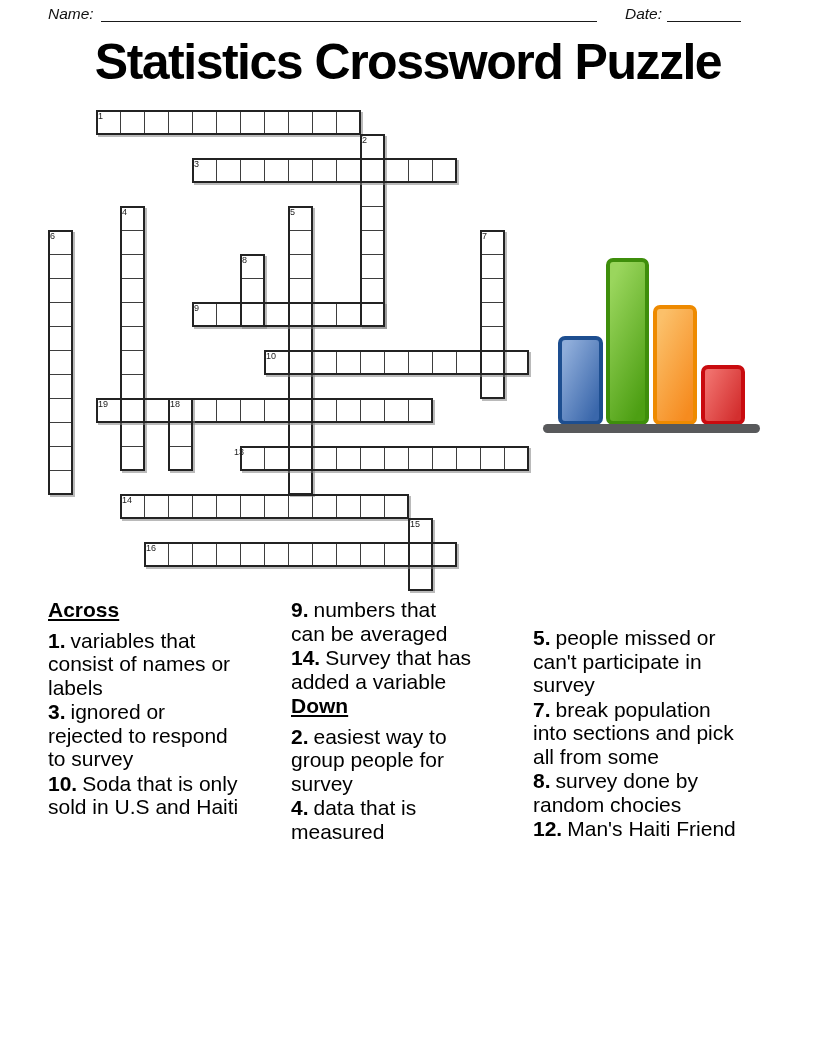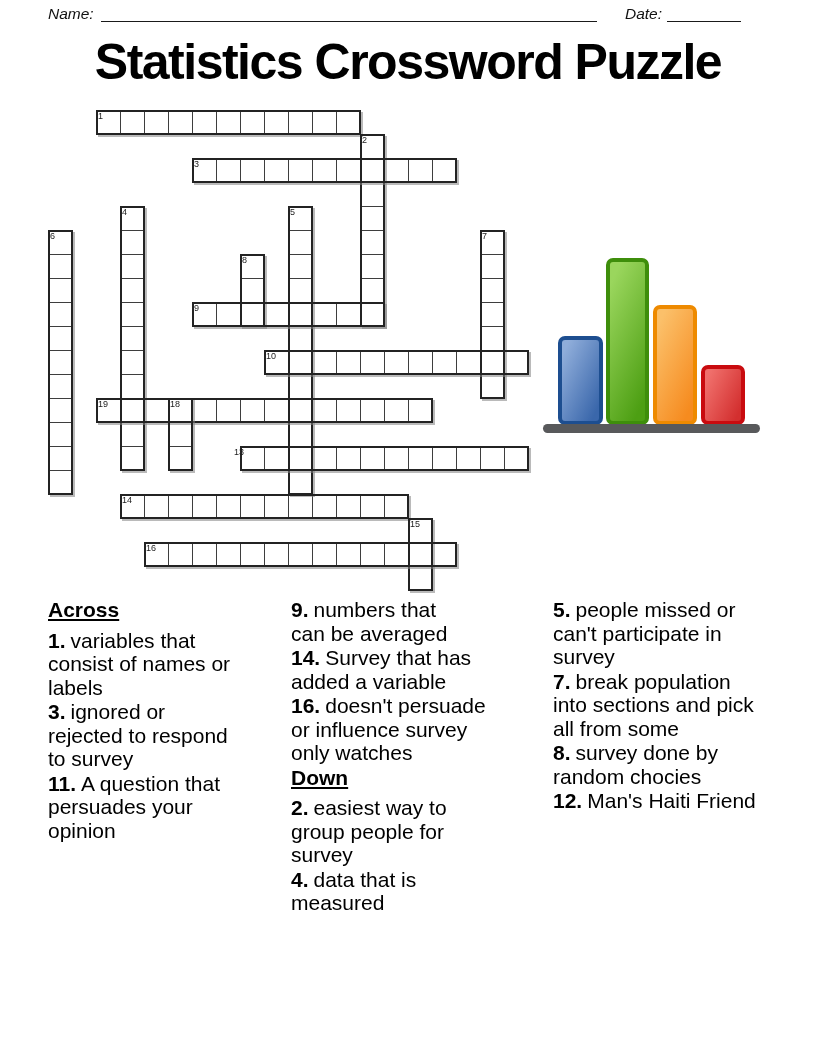--- a/index.html
+++ b/index.html
@@ -89,21 +89,21 @@
     border-radius: 5px;
   }
 
   
   .clue-col {
     position: absolute;
     top: 598px;
   }
   .clue-col1 { left: 48px;  width: 242px; }
   .clue-col2 { left: 291px; width: 242px; }
-  .clue-col3 { left: 553px; width: 256px; }
+  .clue-col3 { left: 533px; width: 256px; margin-top: 28px; }
   .clues-heading {
     font-size: 21px;
     line-height: 23.5px;
     font-weight: bold;
     text-decoration: underline;
     margin: 0 0 7px 0;
   }
   .clue {
     font-size: 21px;
     line-height: 23.5px;
@@ -307,32 +307,28 @@
     </div>
 
   <div class="clue-col clue-col1">
       <div class="clues-heading">Across</div>
       <div class="clue"><span class="num">1.</span><span class="txt">variables that
 consist of names or
 labels</span></div>
       <div class="clue"><span class="num">3.</span><span class="txt">ignored or
 rejected to respond
 to survey</span></div>
-      <div class="clue"><span class="num">11.</span><span class="txt">A question that
-persuades your
-opinion</span></div>
+      <div class="clue"><span class="num">10.</span><span class="txt">Soda that is only
+sold in U.S and Haiti</span></div>
     </div>
   <div class="clue-col clue-col2">
       <div class="clue"><span class="num">9.</span><span class="txt">numbers that
 can be averaged</span></div>
       <div class="clue"><span class="num">14.</span><span class="txt">Survey that has
 added a variable</span></div>
-      <div class="clue"><span class="num">16.</span><span class="txt">doesn't persuade
-or influence survey
-only watches</span></div>
       <div class="clues-heading">Down</div>
       <div class="clue"><span class="num">2.</span><span class="txt">easiest way to
 group people for
 survey</span></div>
       <div class="clue"><span class="num">4.</span><span class="txt">data that is
 measured</span></div>
     </div>
   <div class="clue-col clue-col3">
       <div class="clue"><span class="num">5.</span><span class="txt">people missed or
 can't participate in

